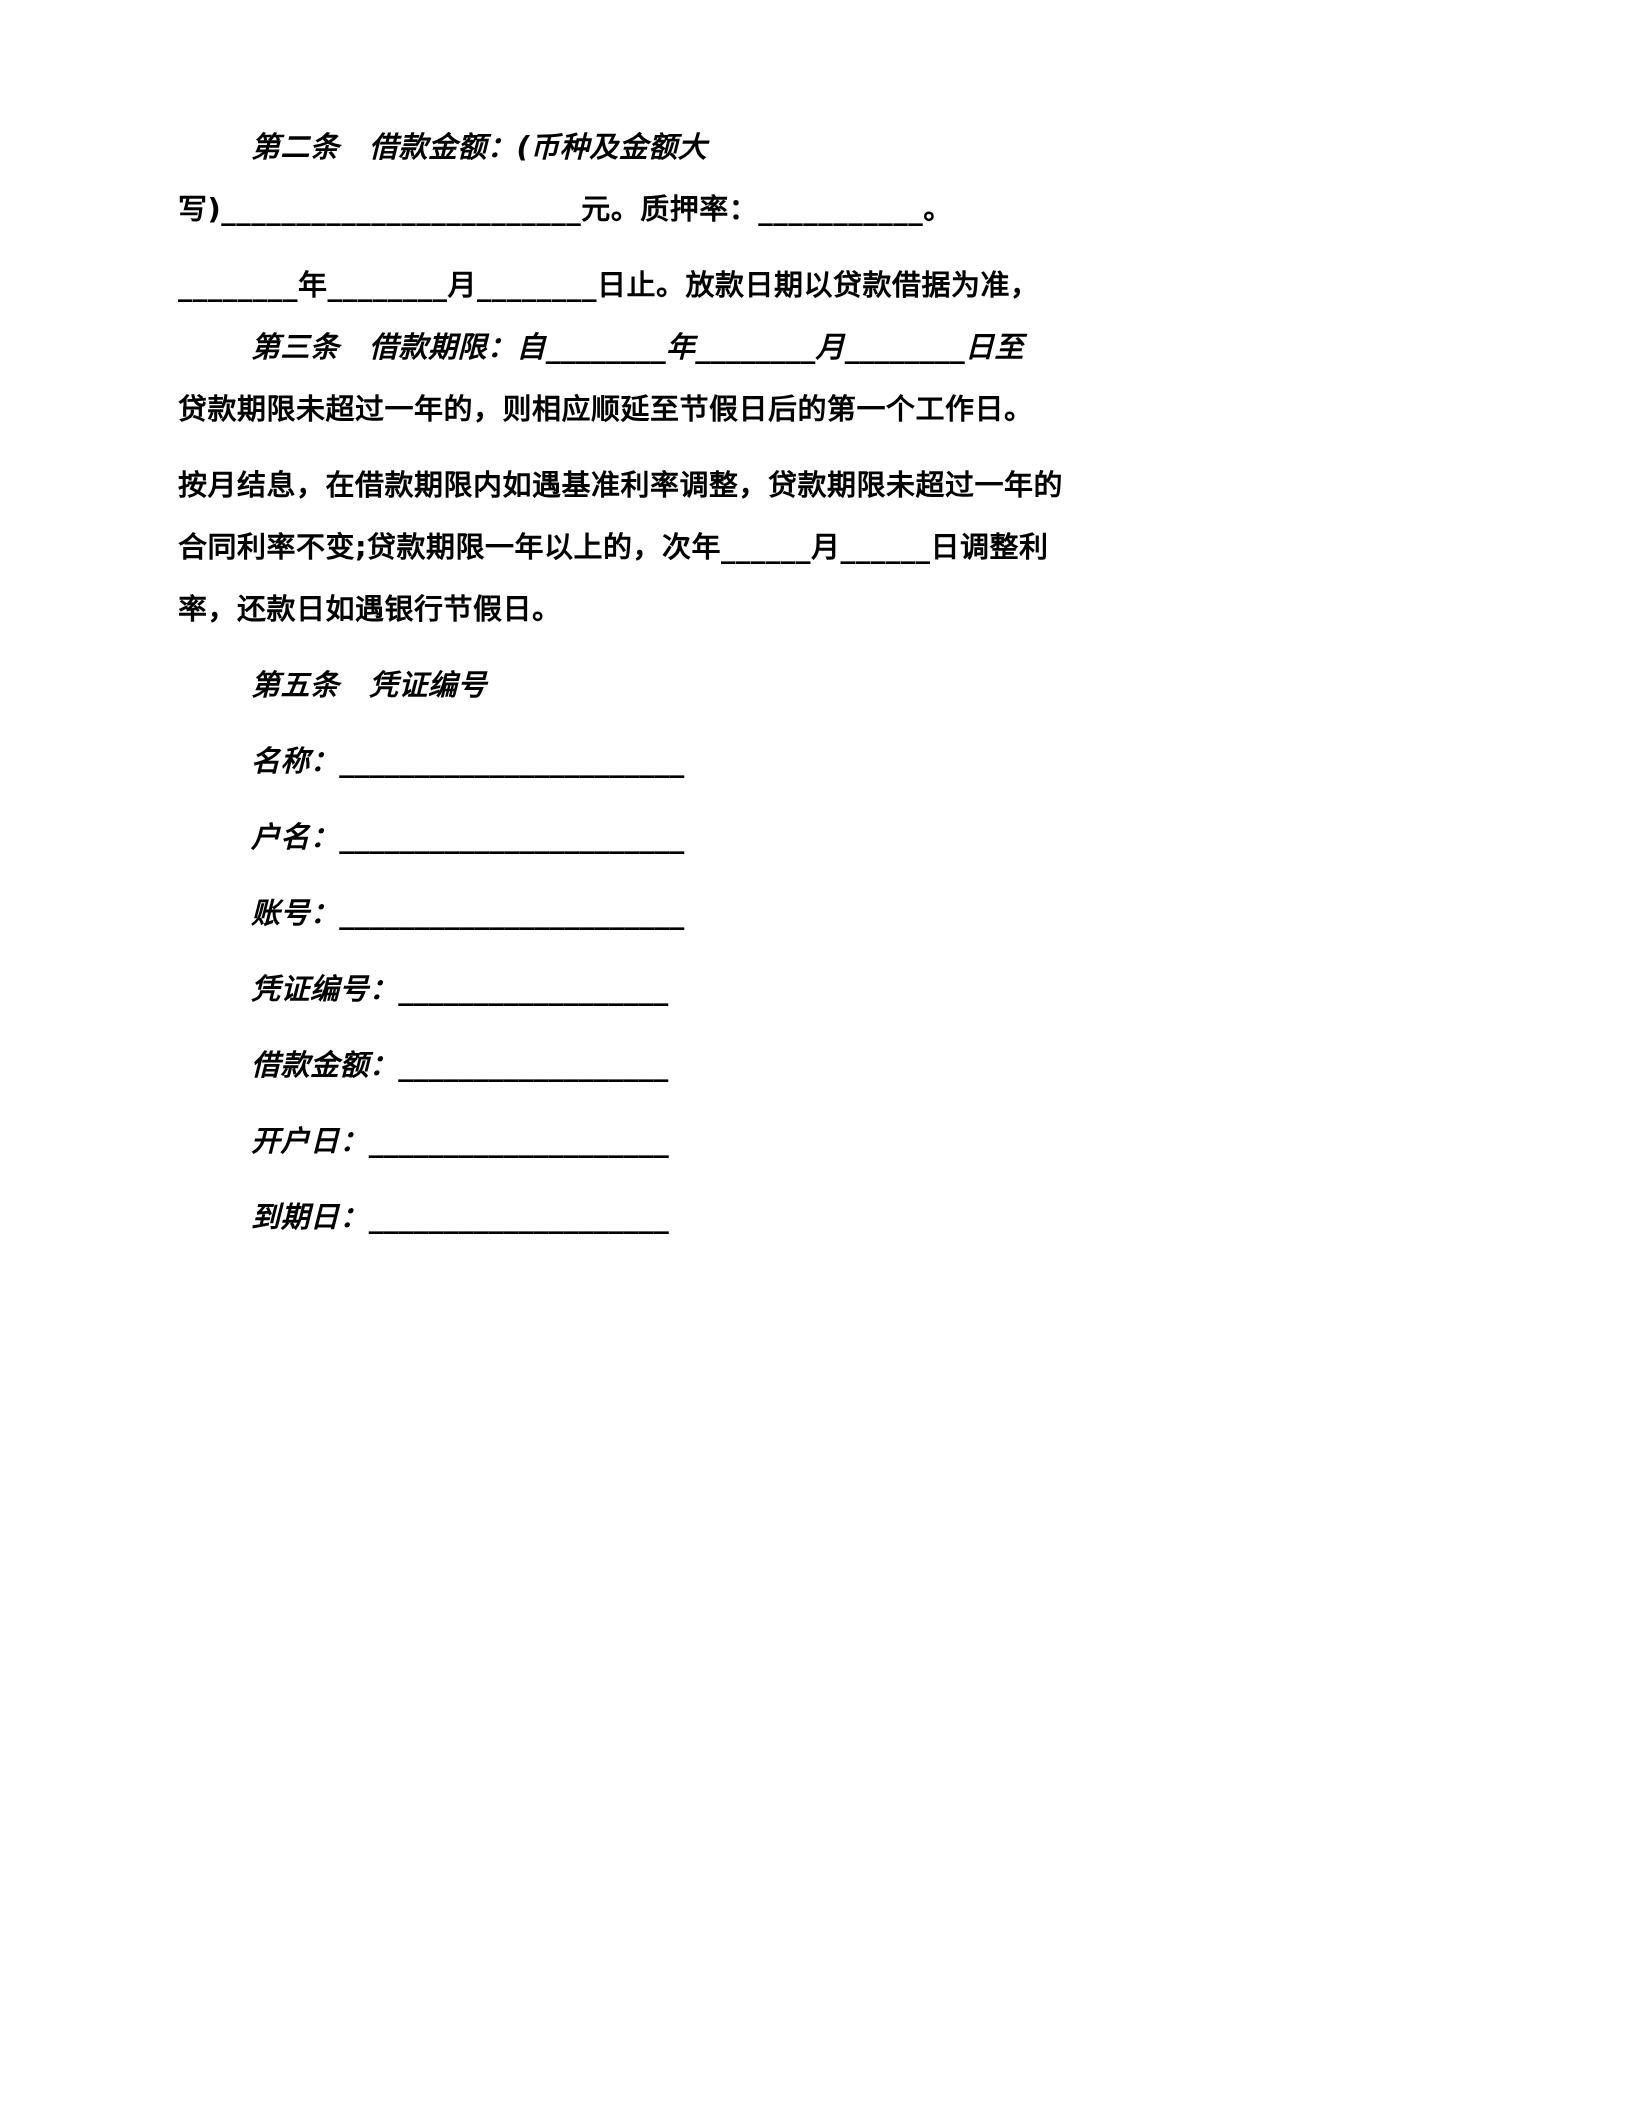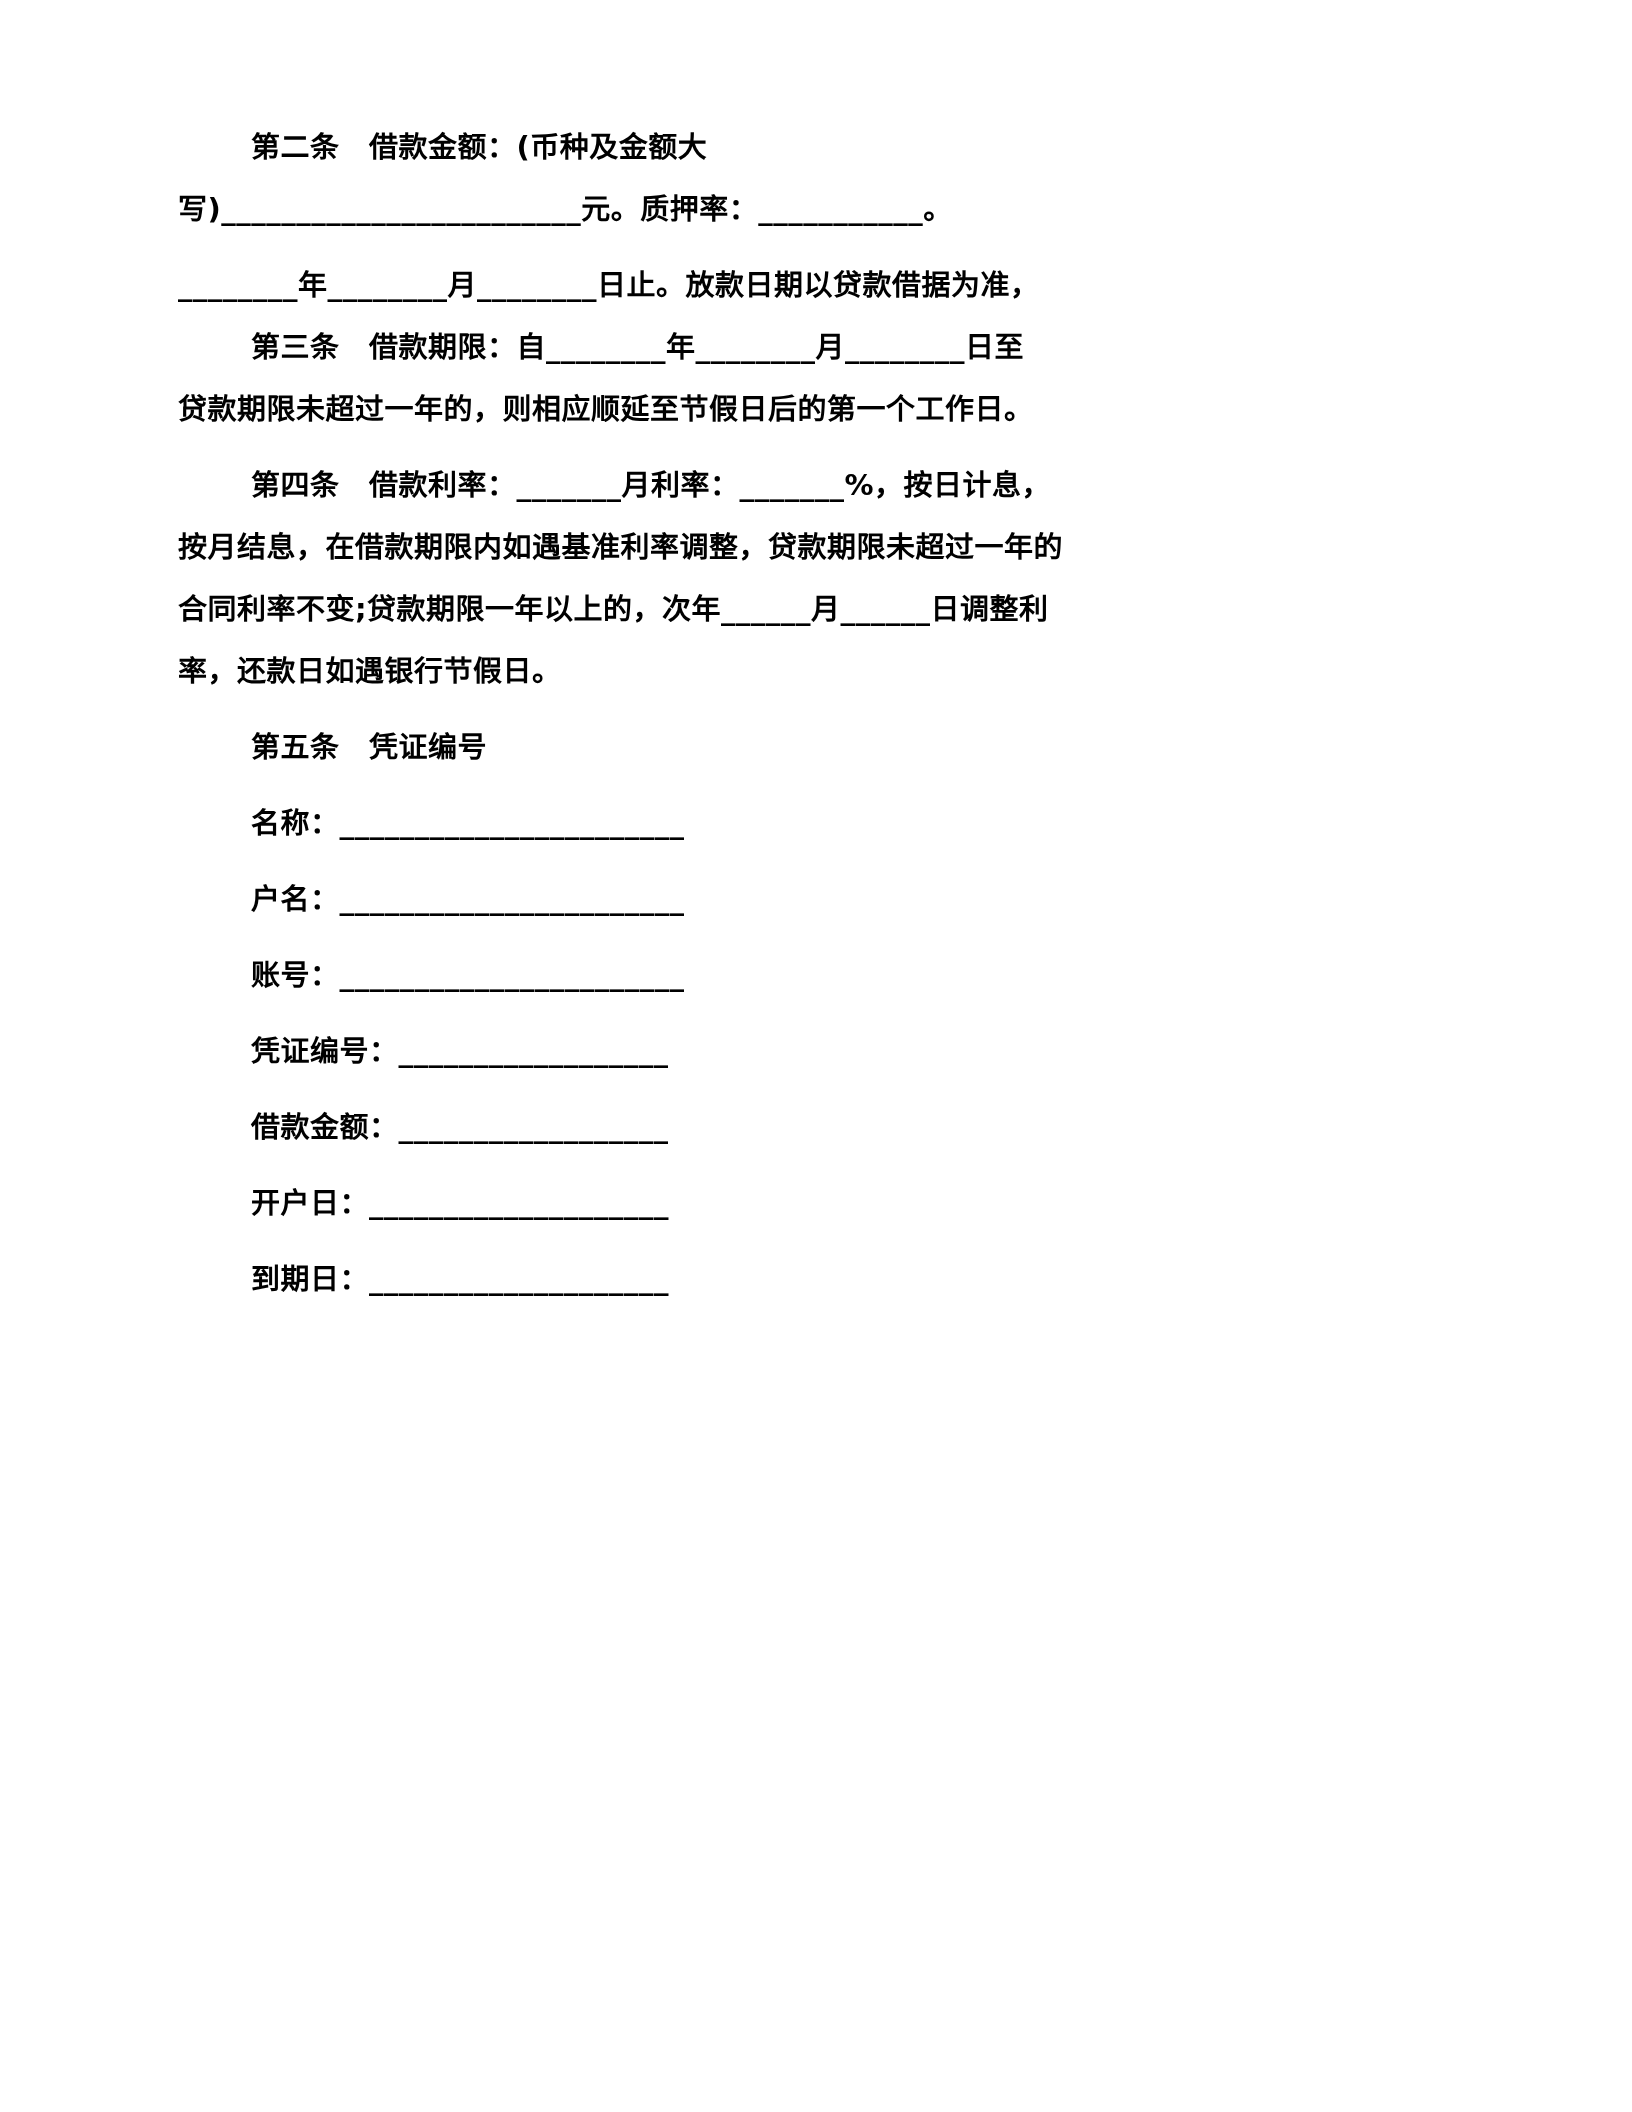--- a/index.html
+++ b/index.html
@@ -28,40 +28,40 @@
       display: block;
       font-size: 29px;
       font-weight: 700;
       line-height: 62px;
       letter-spacing: 0.5px;
       white-space: pre-wrap;
       color: #000000;
     }
     .indent {
       text-indent: 73px;
+      font-style: italic;
     }
   </style>
 </head>
 <body>
 
 <div class="page">
 
   <p class="para">
     <span class="line indent">第二条　借款金额：(币种及金额大</span>
     <span class="line">写)________________________元。质押率：___________。</span>
   </p>
 
   <p class="para">
     <span class="line">________年________月________日止。放款日期以贷款借据为准，</span>
     <span class="line indent">第三条　借款期限：自________年________月________日至</span>
     <span class="line">贷款期限未超过一年的，则相应顺延至节假日后的第一个工作日。</span>
   </p>
 
   <p class="para">
-    <span class="line indent">第四条　借款利率：_______月利率：_______%，按日计息，</span>
     <span class="line">按月结息，在借款期限内如遇基准利率调整，贷款期限未超过一年的</span>
     <span class="line">合同利率不变;贷款期限一年以上的，次年______月______日调整利</span>
     <span class="line">率，还款日如遇银行节假日。</span>
   </p>
 
   <p class="para">
     <span class="line indent">第五条　凭证编号</span>
   </p>
 
 

